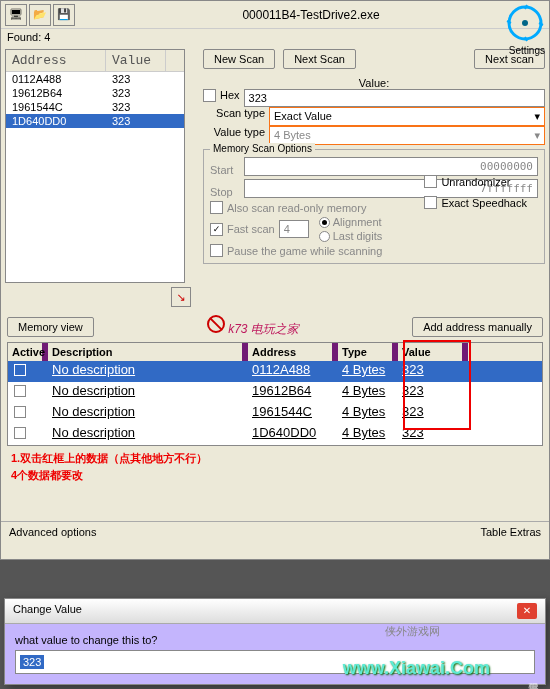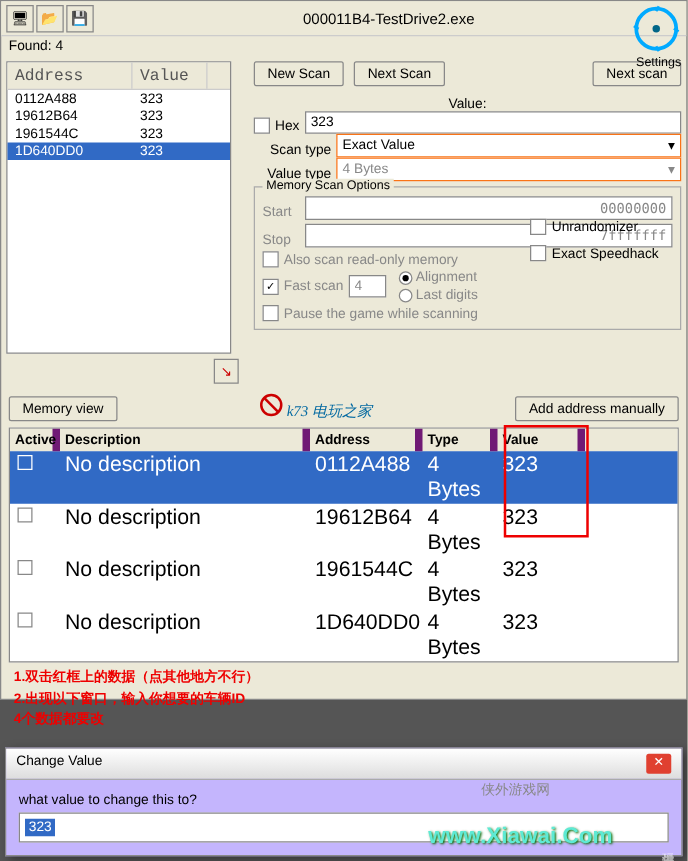--- a/index.html
+++ b/index.html
@@ -18,46 +18,46 @@
   .addr-header { display: flex; background: #ece9d8; border-bottom: 1px solid #ccc; }
   .addr-header div { padding: 3px 6px; border-right: 1px solid #ccc; font-family: "Courier New", monospace; font-size: 13px; color: #555; }
   .col-a { width: 100px; } .col-v { width: 60px; }
   .addr-row { display: flex; font-family: "Courier New", monospace; font-size: 13px; }
   .addr-row div { padding: 1px 6px; }
   .addr-row.selected { background: #316ac5; color: #fff; }
   .right-pane { flex: 1; padding-left: 8px; }
   .scan-btns { display: flex; gap: 8px; margin-bottom: 8px; justify-content: center; }
   .btn { background: #ece9d8; border: 1px solid #888; padding: 3px 10px; cursor: pointer; border-radius: 2px; }
   .undo-btn { margin-left: auto; }
-  .field-row { display: flex; align-items: flex-end; margin: 0 0; gap: 4px; }
+  .field-row { display: flex; align-items: flex-start; margin: 0 0; gap: 4px; }
   .field-row label { width: 62px; text-align: right; }
   .txt { border: 1px solid #888; padding: 2px 4px; background: #fff; }
   .sel { border: 1px solid #f97316; padding: 2px 4px; background: #fff; flex: 1; }
   .mem-opts { border: 1px solid #aaa; padding: 4px 6px; margin: 4px 0; position: relative; }
   .mem-opts-title { position: absolute; top: -7px; left: 6px; background: #ece9d8; padding: 0 3px; font-size: 10px; }
   .mem-row { display: flex; align-items: flex-end; margin: 3px 0; gap: 4px; }
   .mem-row .txt { flex: 1; text-align: right; font-family: monospace; color: #888; }
   .chk-row { display: flex; align-items: center; gap: 4px; margin: 2px 0; }
   .chk { width: 13px; height: 13px; border: 1px solid #888; background: #fff; display: inline-flex; align-items: center; justify-content: center; font-size: 9px; }
   .radio-col { display: flex; flex-direction: column; gap: 2px; margin-left: 6px; }
   .radio-row { display: flex; align-items: center; gap: 3px; }
   .radio { width: 11px; height: 11px; border: 1px solid #888; border-radius: 50%; background: #fff; display: inline-flex; align-items: center; justify-content: center; }
   .radio.on::after { content: ''; width: 5px; height: 5px; background: #000; border-radius: 50%; }
   .side-checks { position: absolute; right: 22px; top: 172px; display: flex; flex-direction: column; gap: 4px; }
   .arrow-btn { width: 20px; height: 20px; border: 1px solid #888; background: #ece9d8; display: flex; align-items: center; justify-content: center; color: #c00; margin-top: 4px; margin-left: 166px; }
   .mid-bar { display: flex; align-items: center; padding: 4px 6px; gap: 6px; }
   .stop-icon { width: 18px; height: 18px; border: 2px solid #c00; border-radius: 50%; display: inline-block; position: relative; }
   .stop-icon::after { content: ''; position: absolute; width: 16px; height: 2px; background: #c00; top: 6px; left: -1px; transform: rotate(45deg); }
-  .watermark { color: #0369a1; font-size: 12px; font-style: italic; font-family: Liberation Serif, serif; }
+  .watermark { color: #be185d; font-size: 12px; font-style: italic; }
   .address-table { background: #fff; border: 1px solid #888; margin: 0 6px; }
   .at-header { display: flex; background: #ece9d8; }
   .at-header div { padding: 3px 4px; border-right: 6px solid #701a75; font-size: 11px; font-weight: bold; }
   .at-c1 { width: 40px; } .at-c2 { width: 200px; } .at-c3 { width: 90px; } .at-c4 { width: 60px; } .at-c5 { width: 70px; }
   .at-row { display: flex; }
-  .at-row div { padding: 1px 4px; font-size: 17px; }
+  .at-row div { padding: 1px 4px; font-size: 13px; text-decoration: underline; }
   .at-row.sel-row { background: #316ac5; color: #fff; }
   .at-chk { width: 12px; height: 12px; border: 1px solid #888; background: #fff; display: inline-block; margin: 2px; }
   .at-row.sel-row .at-chk { background: #316ac5; border-color: #fff; }
   .red-box { position: absolute; border: 2px solid #e00; pointer-events: none; }
   .annotation { color: #e00; font-weight: bold; font-size: 15px; padding: 4px 10px; line-height: 1.5; font-family: SimSun, Arial; }
   .bottom-bar { display: flex; justify-content: space-between; padding: 4px 8px; border-top: 1px solid #aaa; margin-top: 4px; }
   .change-dialog { position: absolute; bottom: 4px; left: 4px; width: 542px; background: #c4b5fd; border: 1px solid #888; box-shadow: 3px 3px 8px rgba(0,0,0,0.4); }
   .dialog-title { background: linear-gradient(#fff, #ddd); padding: 4px 8px; display: flex; justify-content: space-between; border-bottom: 1px solid #aaa; font-size: 12px; }
   .close-x { width: 20px; height: 16px; background: #e04030; color: #fff; text-align: center; border-radius: 2px; cursor: pointer; font-size: 10px; line-height: 16px; }
   .dialog-body { padding: 10px; }
@@ -238,26 +238,29 @@
         <div class="at-c3">1D640DD0</div>
         <div class="at-c4">4 Bytes</div>
         <div class="at-c5">323</div>
       </div>
   </div>
 
   <div class="red-box" style="left:402px; top:339px; width:68px; height:90px;"></div>
 
   <div class="annotation">
     <div>1.双击红框上的数据（点其他地方不行）</div>
-    <div>2.出现以下窗口，输入你想要的车辆ID</div>
     <div style="">4个数据都要改</div>
   </div>
 
   <div style="height:30px"></div>
 
+  <div class="bottom-bar">
+    <span>Advanced options</span>
+    <span>Table Extras</span>
+  </div>
 </div>
 
 <div class="change-dialog">
   <div class="dialog-title">
     <span>Change Value</span>
     <span class="close-x">✕</span>
   </div>
   <div class="dialog-body">
     <div>what value to change this to?</div>
     <div class="dialog-input"><span class="val">323</span></div>

